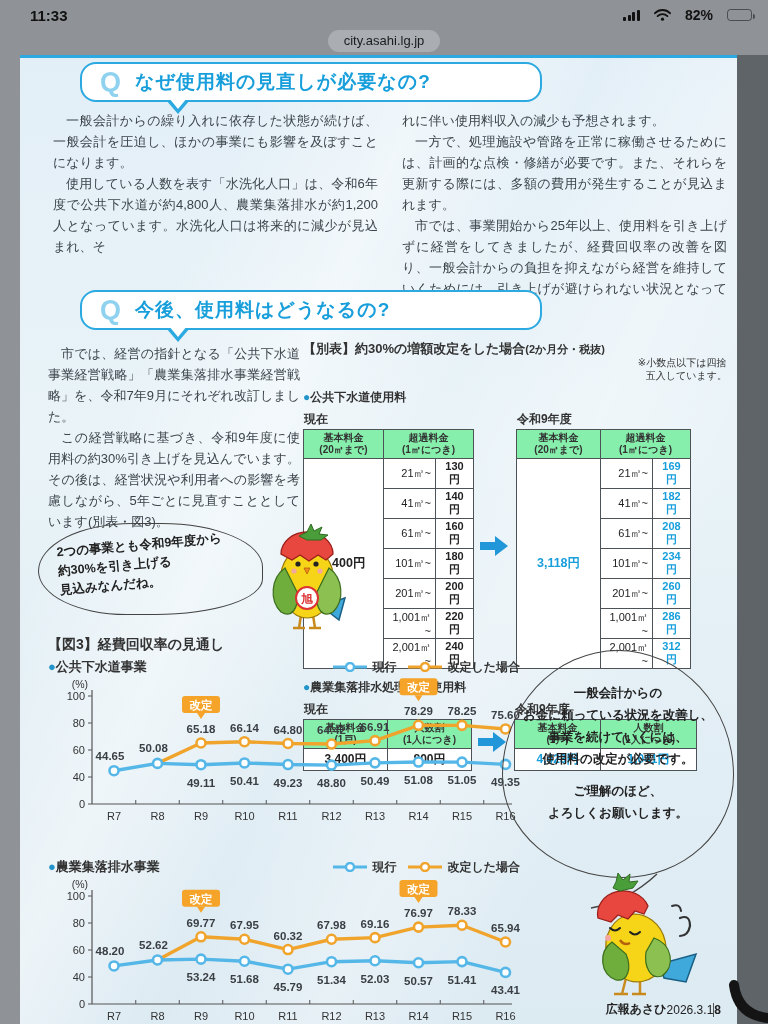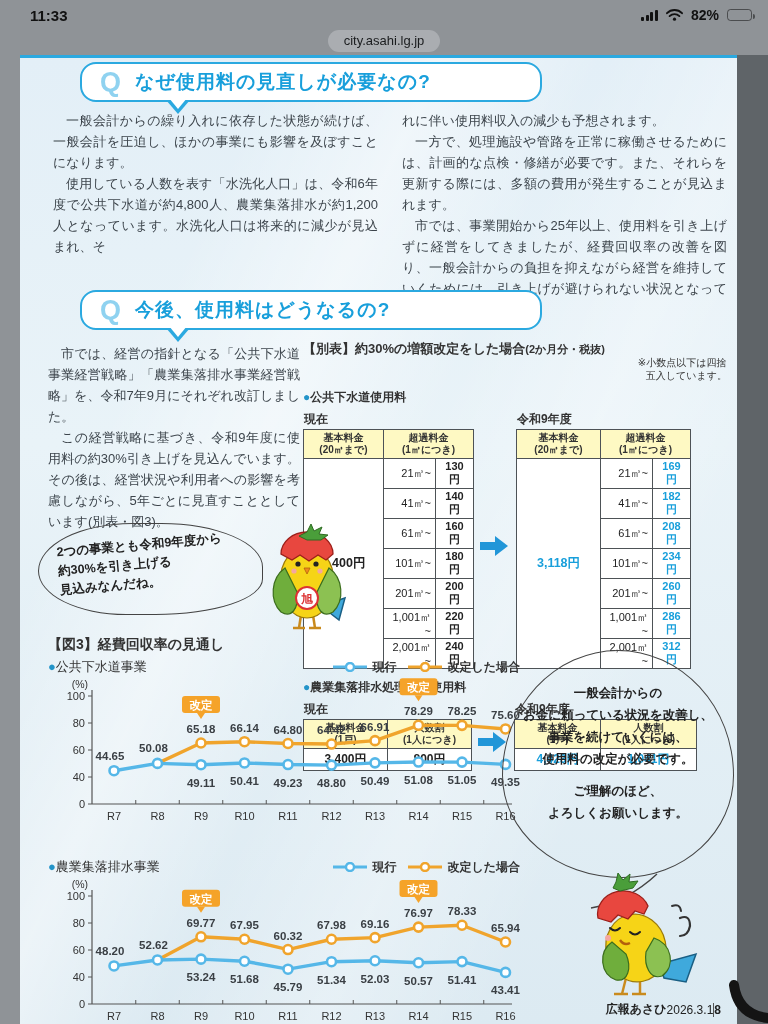--- a/index.html
+++ b/index.html
@@ -6,21 +6,21 @@
   html,body { width:768px; height:1024px; }
   body {
     font-family:"Liberation Sans","DejaVu Sans",sans-serif;
     background:#8f9397;
     position:relative; overflow:hidden;
     color:#3c444b;
   }
   
   .statusbar { position:absolute; top:0; left:0; width:768px; height:26px;padding-left:8px; }
   .time { position:absolute; left:30px; top:7px; font-size:15px; font-weight:bold; color:#111; }
-  .status-right { position:absolute; right:16px; top:7px; display:flex; align-items:center; gap:8px; }
+  .status-right { position:absolute; right:16px; top:7px; display:flex; align-items:center; gap:14px; }
   .cell-bars { display:flex; align-items:flex-end; gap:1.5px; height:11px; }
   .cell-bars i { display:block; width:3px; background:#111; border-radius:1px; }
   .pct { font-size:14px; font-weight:bold; color:#111; }
   .battery { position:relative; width:25px; height:12px; border:1.5px solid rgba(20,20,20,.55); border-radius:3.5px; padding:1.5px; }
   .battery .fill { height:100%; width:82%; background:#111; border-radius:1.5px; }
   .battery::after { content:""; position:absolute; right:-4px; top:3.5px; width:2.5px; height:5px; background:rgba(20,20,20,.55); border-radius:0 2px 2px 0; }
   .urlbar { position:absolute; top:26px; left:0; width:768px; height:29px; display:flex; justify-content:center; align-items:center; }
   .url-pill { background:#aaadb1; border-radius:11px; padding:3px 16px; font-size:13px; color:#1a1c1e; line-height:16px; }
 
   
@@ -55,21 +55,21 @@
   .bh-head { display:flex; justify-content:space-between; align-items:flex-start; }
   .bh-title { font-size:13px; font-weight:bold; color:#333; }
   .bh-title .sub { font-size:11px; }
   .bh-note { font-size:10px; color:#333; line-height:13px; text-align:left; margin-top:16px; }
   .tcaption { font-size:12px; font-weight:bold; color:#333; margin-top:7px; }
   .tcaption .blt { color:#2394c9; }
   .tbl-row { display:flex; align-items:center; margin-top:2px; }
   .tbl-group .period { font-size:12px; font-weight:bold; color:#333; margin:3px 0 1px 1px; }
   table { border-collapse:collapse; background:#fff; }
   th,td { border:1px solid #4d5256; }
-  th { background:#fef9c3; font-size:10px; font-weight:bold; color:#333; line-height:12px; padding:2px 2px; text-align:center; }
+  th { background:#86efac; font-size:10px; font-weight:bold; color:#333; line-height:12px; padding:2px 2px; text-align:center; }
   td { font-size:11px; padding:1px 4px; color:#222; }
   td.tier { text-align:right; width:52px; }
   td.rate { text-align:center; font-weight:bold; width:38px; }
   td.base { text-align:center; font-weight:bold; font-size:12.5px; width:80px; }
   .r9tbl td.rate, .r9tbl td.base, td.blue { color:#189fdb; }
   .arrow { width:30px; height:22px; margin:14px 6px 0 6px; position:relative; flex:none; }
   .arrow .bar { position:absolute; left:0; top:7px; width:16px; height:8px; background:#2196d8; }
   .arrow .tip { position:absolute; left:15px; top:1px; border-left:13px solid #2196d8; border-top:10px solid transparent; border-bottom:10px solid transparent; }
   .agri td { padding:2px 6px; text-align:center; font-weight:bold; font-size:12px; }
 
@@ -81,21 +81,21 @@
   .bubble2 .shape { position:absolute; inset:0; border:1.4px solid #444; border-radius:50% 50% 48% 52% / 55% 55% 45% 45%; }
   .bubble2 .txt { position:absolute; left:0; right:0; top:32px; text-align:center; font-size:12.5px; font-weight:bold; color:#222; line-height:22px; }
   .bubble2 .txt .gap { height:10px; }
   .btail { position:absolute; }
 
   
   .fig3-title { position:absolute; left:28px; top:578px; font-size:14px; font-weight:bold; color:#333; }
   .chart-block { position:absolute; left:28px; width:472px; }
   .cb1 { top:600px; } .cb2 { top:800px; }
   .chart-head { display:flex; justify-content:space-between; align-items:center; height:18px; }
-  .chart-title { font-size:13px; font-weight:normal; color:#333; }
+  .chart-title { font-size:13px; font-weight:bold; color:#333; }
   .chart-title .blt { color:#2394c9; }
   .legend { display:flex; gap:12px; align-items:center; }
   .legend .item { display:flex; gap:5px; align-items:center; font-size:12px; font-weight:bold; color:#333; }
   .chart-svg { display:block; }
 
   
   .mascot1 { position:absolute; left:243px; top:462px; }
   .mascot2 { position:absolute; left:548px; top:798px; }
   .footer { position:absolute; right:16px; top:943px; display:flex; align-items:center; gap:0; font-size:12px; color:#222; }
   .footer .pub { font-weight:bold; }

